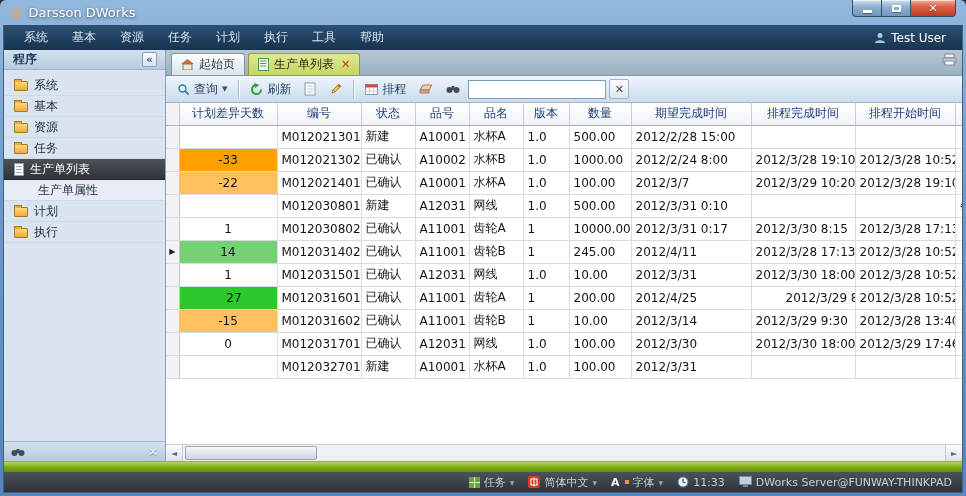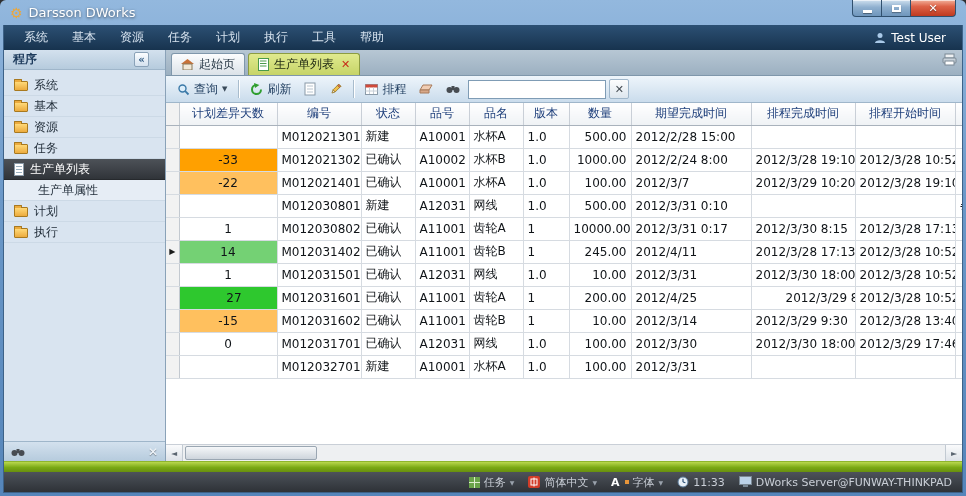--- a/index.html
+++ b/index.html
@@ -28,21 +28,21 @@
   .app-body{height:468px;display:flex;flex-direction:column;background:#e8eef5;border:1px solid #3d6288;border-top:none;}
   
   .menubar{height:25px;flex:0 0 25px;background:linear-gradient(#2c5074,#17334e);display:flex;align-items:center;padding:0 8px;}
   .menu-item{color:#d7e3ef;font-size:12px;padding:4px 12px;cursor:default;white-space:nowrap;}
   .user-area{margin-left:auto;display:flex;align-items:center;gap:5px;color:#fff;font-size:12px;padding-right:8px;}
   
   .content{flex:1;display:flex;min-height:0;}
   
   .sidebar{width:162px;flex:0 0 162px;background:#d9e4f0;border-right:1px solid #8aa2b8;display:flex;flex-direction:column;}
   .side-header{height:20px;flex:0 0 20px;background:linear-gradient(#d3e1ee,#b6cbdd);border-bottom:1px solid #9fb6ca;
-    display:flex;align-items:center;padding:0 16px 0 9px;color:#1d3b5c;font-size:12px;font-weight:bold;}
+    display:flex;align-items:center;padding:0 8px 0 9px;color:#1d3b5c;font-size:12px;font-weight:bold;}
   .collapse-btn{margin-left:auto;width:15px;height:15px;border:1px solid #8aa2b8;border-radius:2px;background:linear-gradient(#fbfdff,#d5e2ef);
     color:#2f5a82;font-size:10px;line-height:13px;text-align:center;cursor:default;}
   .side-items{flex:1;padding-top:5px;overflow:hidden;}
   .side-item{height:21px;display:flex;align-items:center;gap:6px;padding:0 6px 0 10px;font-size:12px;color:#1e2a36;
     border-bottom:1px solid #ccd9e6;cursor:default;white-space:nowrap;}
   .side-item.selected{background:linear-gradient(#4d5258,#303439);color:#fff;border-bottom-color:#26292d;}
   .side-item.indent{padding-left:34px;background:#e6edf5;}
   .icn{flex:0 0 auto;display:inline-block;}
   .folder-icon{width:14px;height:10px;background:linear-gradient(#ffd978,#ecab3e);border:1px solid #a8791f;border-radius:1px;position:relative;margin-top:2px;}
   .folder-icon::before{content:"";position:absolute;top:-3px;left:-1px;width:6px;height:2px;background:#ecab3e;border:1px solid #a8791f;border-bottom:none;border-radius:1px 1px 0 0;}
@@ -70,21 +70,21 @@
   .clear-btn{width:20px;height:20px;border:1px solid #9fb6ca;border-radius:2px;background:linear-gradient(#fdfdfd,#dde6ee);
     color:#454c53;font-weight:bold;font-size:11px;display:flex;align-items:center;justify-content:center;cursor:default;}
   
   .grid-area{flex:1;min-height:0;overflow:hidden;background:#fff;}
   table.grid{border-collapse:collapse;table-layout:fixed;width:849px;font-size:12px;}
   table.grid th{height:22px;background:linear-gradient(#ffffff,#eff2f5);border-right:1px solid #c9cfd7;border-bottom:1px solid #a9b2bc;
     color:#1d3e7a;font-weight:normal;text-align:center;padding:0 2px;white-space:nowrap;overflow:hidden;}
   table.grid td{height:23px;border-right:1px solid #d6dbe1;border-bottom:1px solid #d6dbe1;padding:0 4px;
     white-space:nowrap;overflow:hidden;color:#101418;}
   table.grid .ind{width:13px;background:#f2f2f2;border-right:1px solid #c3c9d0;padding:0;text-align:center;font-size:8px;color:#1a1a1a;}
-  td.center{text-align:center;} td.right{text-align:right;} td.left{text-align:left;}
+  td.center{text-align:center;} td.right{text-align:left;} td.left{text-align:left;}
   
   .hscroll{height:17px;flex:0 0 17px;background:#eef0f2;border-top:1px solid #c9cfd7;display:flex;align-items:center;}
   .hs-btn{width:17px;height:16px;display:flex;align-items:center;justify-content:center;color:#5a6570;font-size:8px;
     background:linear-gradient(#fafbfc,#dde2e8);border-right:1px solid #c2cad2;cursor:default;}
   .hs-btn.right{margin-left:auto;border-right:none;border-left:1px solid #c2cad2;}
   .hs-thumb{width:132px;height:14px;margin-left:2px;background:linear-gradient(#f5f7f9,#ced5dc);border:1px solid #9aa6b2;border-radius:2px;cursor:default;}
   
   .accent{height:11px;flex:0 0 11px;background:linear-gradient(#b9d84e,#7aa915 55%,#688f0e);border-top:1px solid #8eb52c;}
   .statusbar{height:20px;flex:0 0 20px;background:linear-gradient(#4d525a,#2e3237);display:flex;align-items:center;
     justify-content:flex-end;gap:14px;padding:0 10px;color:#c9ced6;font-size:11px;}

